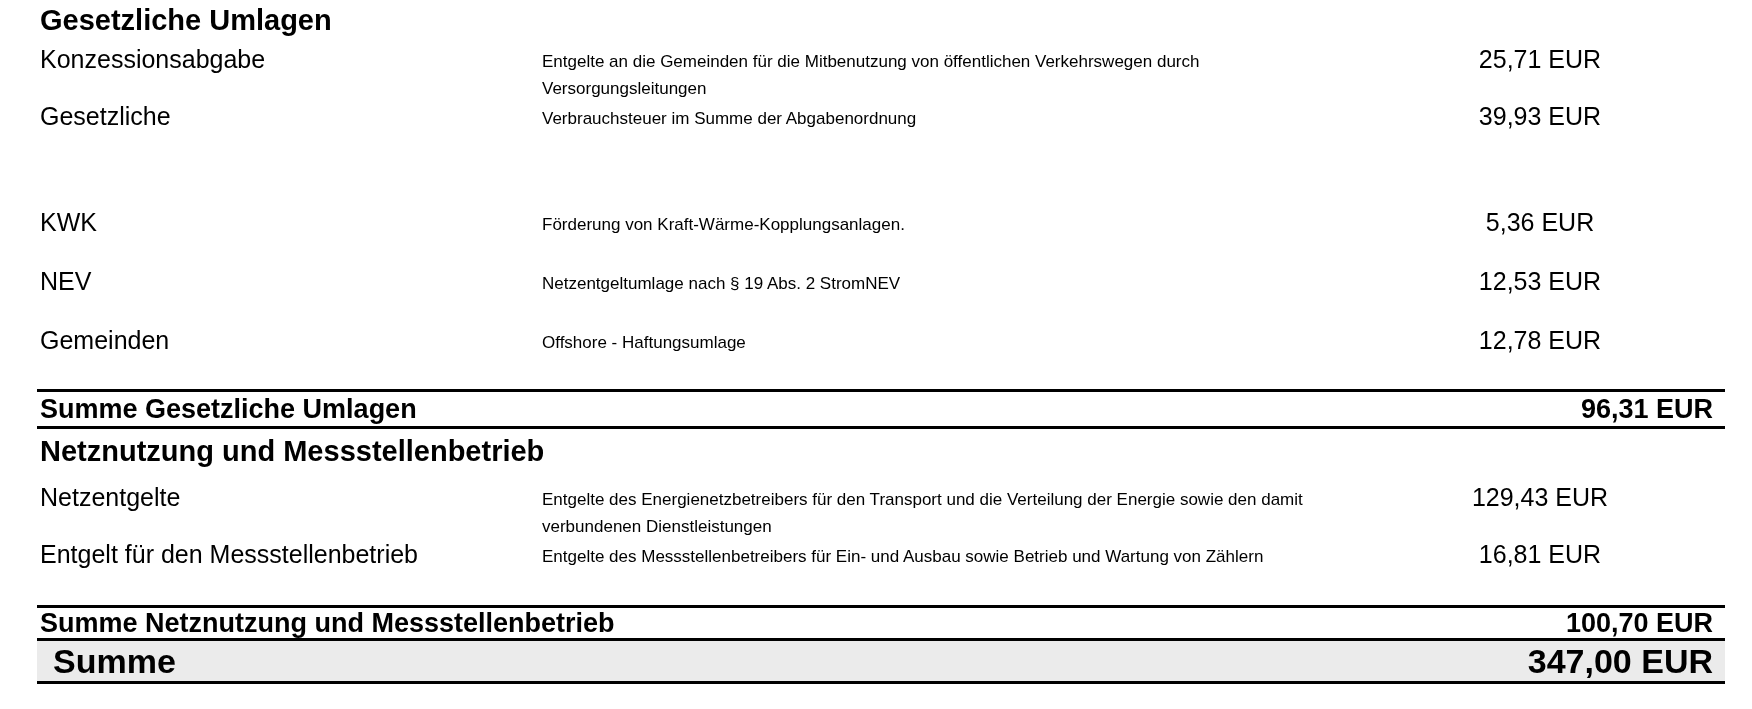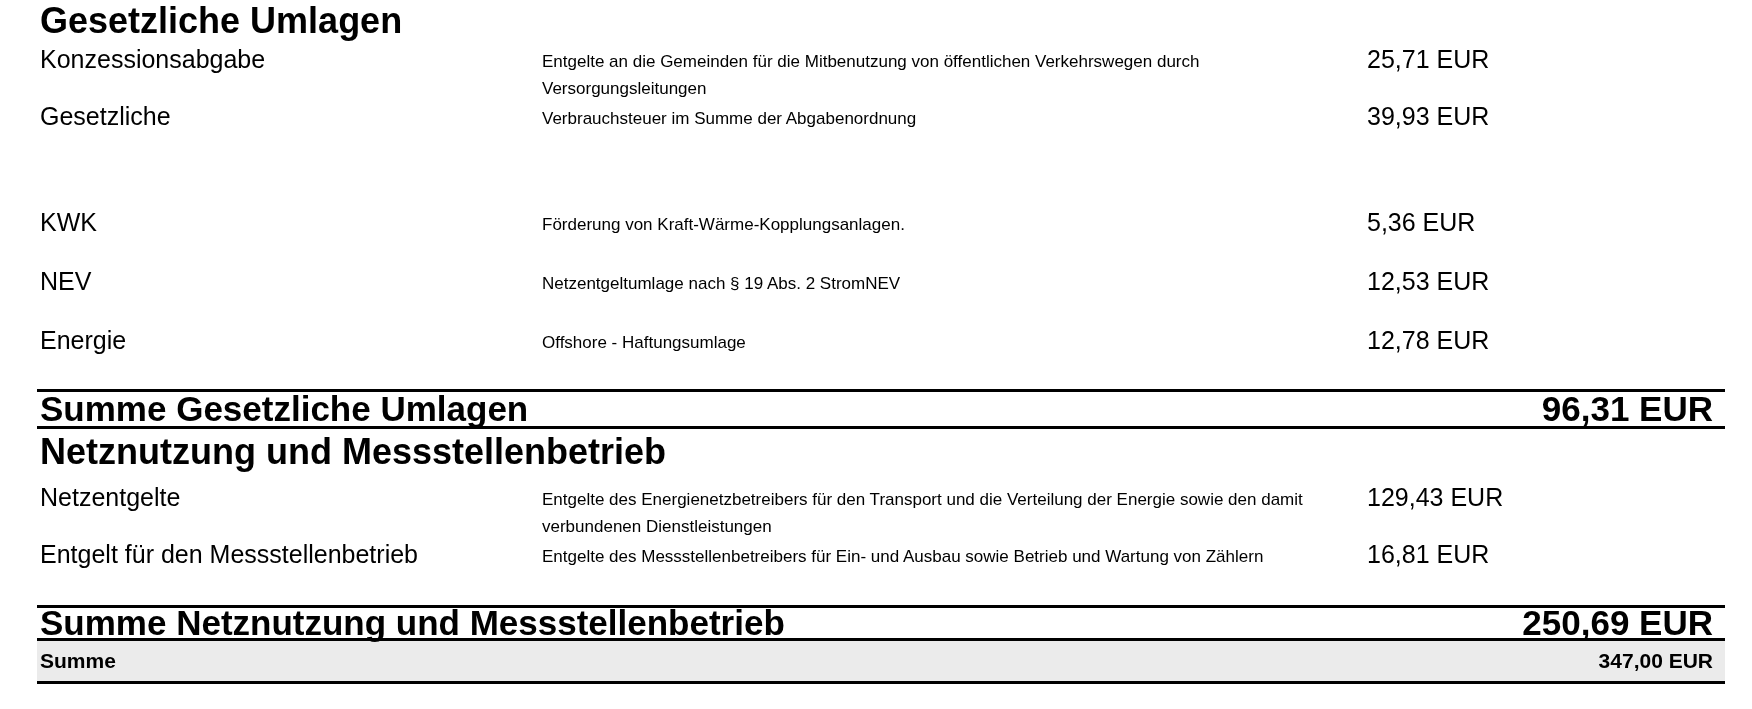--- a/index.html
+++ b/index.html
@@ -1,38 +1,38 @@
 <!DOCTYPE html>
 <html><head>
 <meta charset="utf-8">
 <style>
   html,body{margin:0;padding:0;}
   body{
     width:1752px;height:709px;background:#ffffff;color:#000000;
     font-family:"Liberation Sans", sans-serif;overflow:hidden;
   }
   .doc{margin-left:37px;width:1688px;padding-top:5px;}
-  .section-heading{font-weight:bold;font-size:36px;line-height:31px;padding-left:3px;}
+  .section-heading{font-weight:bold;font-size:29px;line-height:31px;padding-left:3px;}
   .section-heading.first{margin-bottom:9px;}
   .section-heading.second{margin-top:7px;margin-bottom:16px;}
   .row{display:flex;align-items:flex-start;}
   .cell-label{width:505px;flex:none;font-size:25px;line-height:29px;padding-left:3px;box-sizing:border-box;}
   .cell-desc{width:825px;flex:none;font-size:17px;line-height:27px;padding-top:3px;box-sizing:border-box;}
-  .cell-amount{flex:1;text-align:left;font-size:25px;line-height:29px;padding-right:12px;box-sizing:border-box;}
+  .cell-amount{flex:1;text-align:center;font-size:25px;line-height:29px;padding-right:12px;box-sizing:border-box;}
   .sum-row{
     border-top:3px solid #000;border-bottom:3px solid #000;
     display:flex;justify-content:space-between;align-items:center;
-    font-weight:bold;font-size:35px;padding:0 12px 0 3px;
+    font-weight:bold;font-size:27px;padding:0 12px 0 3px;
   }
   .sum-row.s1{height:34px;}
   .sum-row.s2{height:30px;}
   .total-row{
     height:40px;border-bottom:3px solid #000;
     display:flex;justify-content:space-between;align-items:center;
-    font-weight:bold;font-size:21px;padding:0 12px 0 3px;
+    font-weight:bold;font-size:34px;padding:0 12px 0 16px;
   }
   .r1{min-height:53px;}
   .r2{min-height:60px;}
   .r3{min-height:64px;}
   .r4{min-height:59px;margin-top:46px;}
   .r5{min-height:59px;}
   .r6{min-height:63px;}
   .rn1{min-height:53px;}
   .rn2{min-height:65px;}
 </style>
@@ -62,21 +62,21 @@
     <div class="cell-amount">5,36 EUR</div>
   </div>
 
   <div class="row r5">
     <div class="cell-label">NEV</div>
     <div class="cell-desc">Netzentgeltumlage nach § 19 Abs. 2 StromNEV</div>
     <div class="cell-amount">12,53 EUR</div>
   </div>
 
   <div class="row r6">
-    <div class="cell-label">Energie</div>
+    <div class="cell-label">Gemeinden</div>
     <div class="cell-desc">Offshore - Haftungsumlage</div>
     <div class="cell-amount">12,78 EUR</div>
   </div>
 
   <div class="sum-row s1">
     <div>Summe Gesetzliche Umlagen</div>
     <div>96,31 EUR</div>
   </div>
 
   <div class="section-heading second">Netznutzung und Messstellenbetrieb</div>
@@ -88,21 +88,21 @@
   </div>
 
   <div class="row rn2">
     <div class="cell-label">Entgelt für den Messstellenbetrieb</div>
     <div class="cell-desc">Entgelte des Messstellenbetreibers für Ein- und Ausbau sowie Betrieb und Wartung von Zählern</div>
     <div class="cell-amount">16,81 EUR</div>
   </div>
 
   <div class="sum-row s2">
     <div>Summe Netznutzung und Messstellenbetrieb</div>
-    <div>250,69 EUR</div>
+    <div>100,70 EUR</div>
   </div>
 
   <div class="total-row" id="grand-total" style="background: rgb(235, 235, 235);">
     <div>Summe</div>
     <div>347,00 EUR</div>
   </div>
 
 </div>
 
 </body></html>

